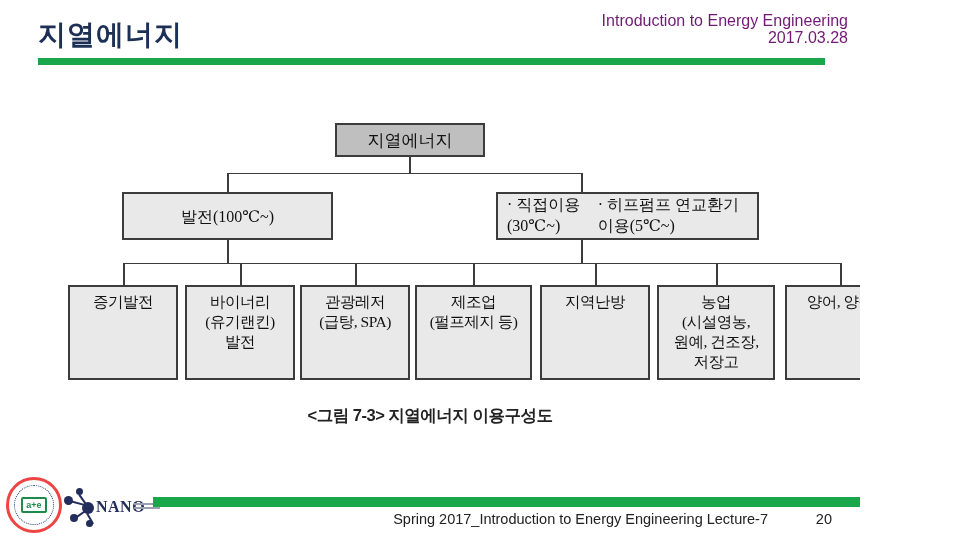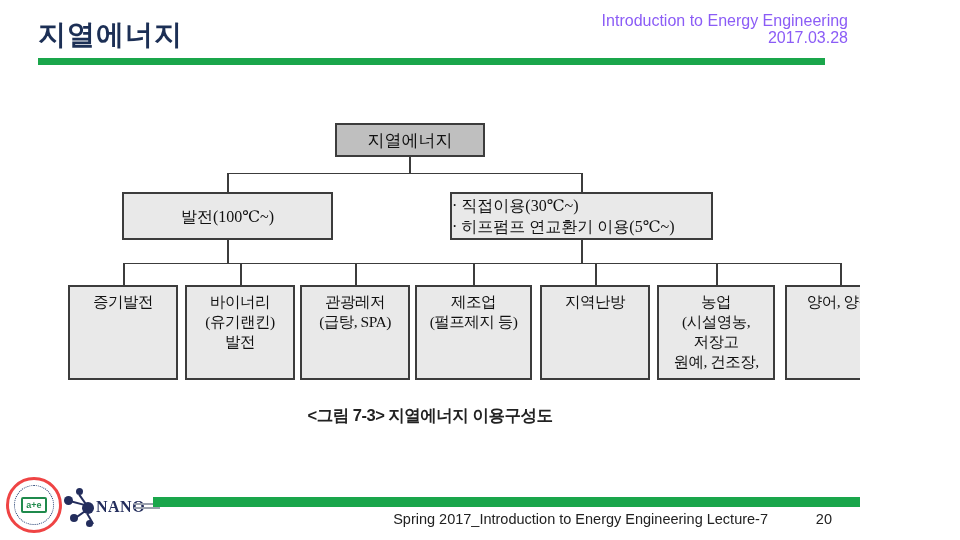--- a/index.html
+++ b/index.html
@@ -8,31 +8,31 @@
     font-family:"Liberation Sans",sans-serif;color:#222;
   }
   
   .slide-title{
     position:absolute;left:38px;top:16px;font-size:28px;font-weight:bold;
     color:#1c2f55;letter-spacing:1px;font-family:"Liberation Sans",sans-serif;
   }
   .title-underline{position:absolute;left:38px;top:58px;width:787px;height:7px;}
   .header-right{
     position:absolute;right:12px;top:12px;text-align:right;font-size:16px;
-    line-height:17px;color:#8b5cf6;
+    line-height:17px;color:#701a75;
   }
   
   .node{
     position:absolute;box-sizing:border-box;border:2px solid #3c3c3c;
     background:#e9e9e9;font-family:"Liberation Serif","DejaVu Serif",serif;
     color:#111;text-align:center;font-size:16px;line-height:21px;
   }
   .node.root{background:#bfbfbf;display:flex;align-items:center;justify-content:center;font-size:17px;}
   .node.branch-center{display:flex;align-items:center;justify-content:center;}
-  .node.branch-left{display:flex;flex-direction:column;justify-content:center;text-align:left;}
+  .node.branch-left{display:flex;flex-direction:row;justify-content:center;text-align:left;padding-left:9px;margin-left:46px;}
   .node.leaf{padding-top:5px;font-size:15.5px;line-height:20px;letter-spacing:-0.5px;}
   .cline{position:absolute;background:#3c3c3c;}
   .cline.h{height:1.5px;}
   .cline.v{width:1.5px;}
   .caption{
     position:absolute;left:0;right:0;top:405px;text-align:center;
     font-size:16.5px;font-weight:600;color:#222;
     font-family:"Liberation Sans",sans-serif;letter-spacing:-0.5px;
   }
   
@@ -125,22 +125,22 @@
     <div>(펄프제지 등)</div>
   </div>
 
   <div class="node leaf" style="left:540px;top:285px;width:110px;height:95px">
     <div>지역난방</div>
   </div>
 
   <div class="node leaf" style="left:657px;top:285px;width:118px;height:95px">
     <div>농업</div>
     <div>(시설영농,</div>
+    <div>원예, 건조장,</div>
     <div>저장고</div>
-    <div>원예, 건조장,</div>
   </div>
 
   <div class="node leaf" style="left:785px;top:285px;width:110px;height:95px">
     <div>양어, 양식</div>
   </div>
 
   <div class="caption">&lt;그림 7-3&gt; 지열에너지 이용구성도</div>
 
   <div class="seal">
     <div class="seal-inner">

